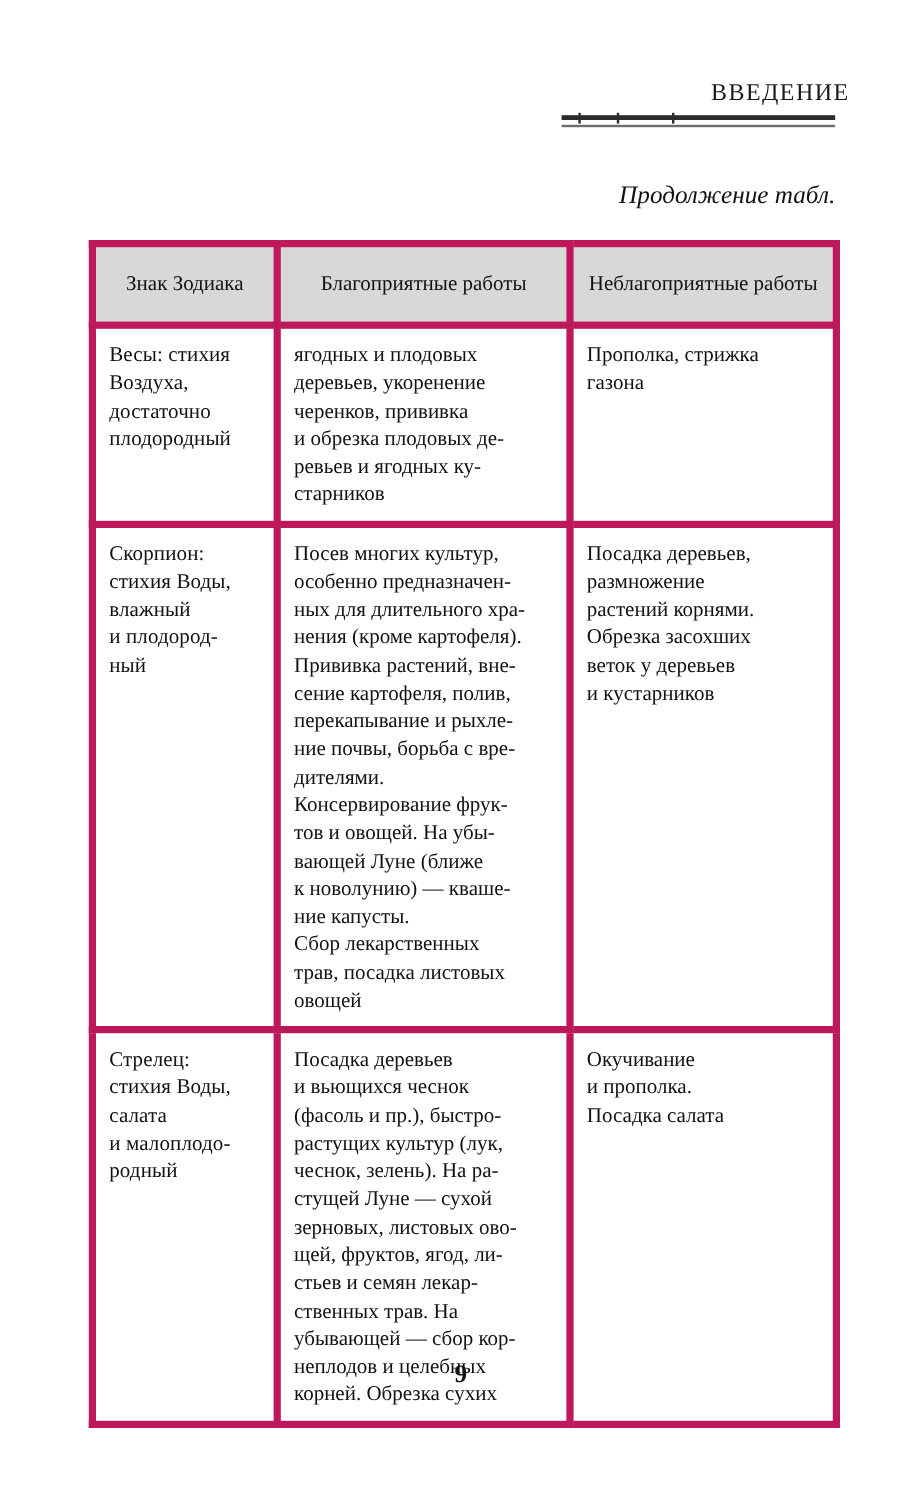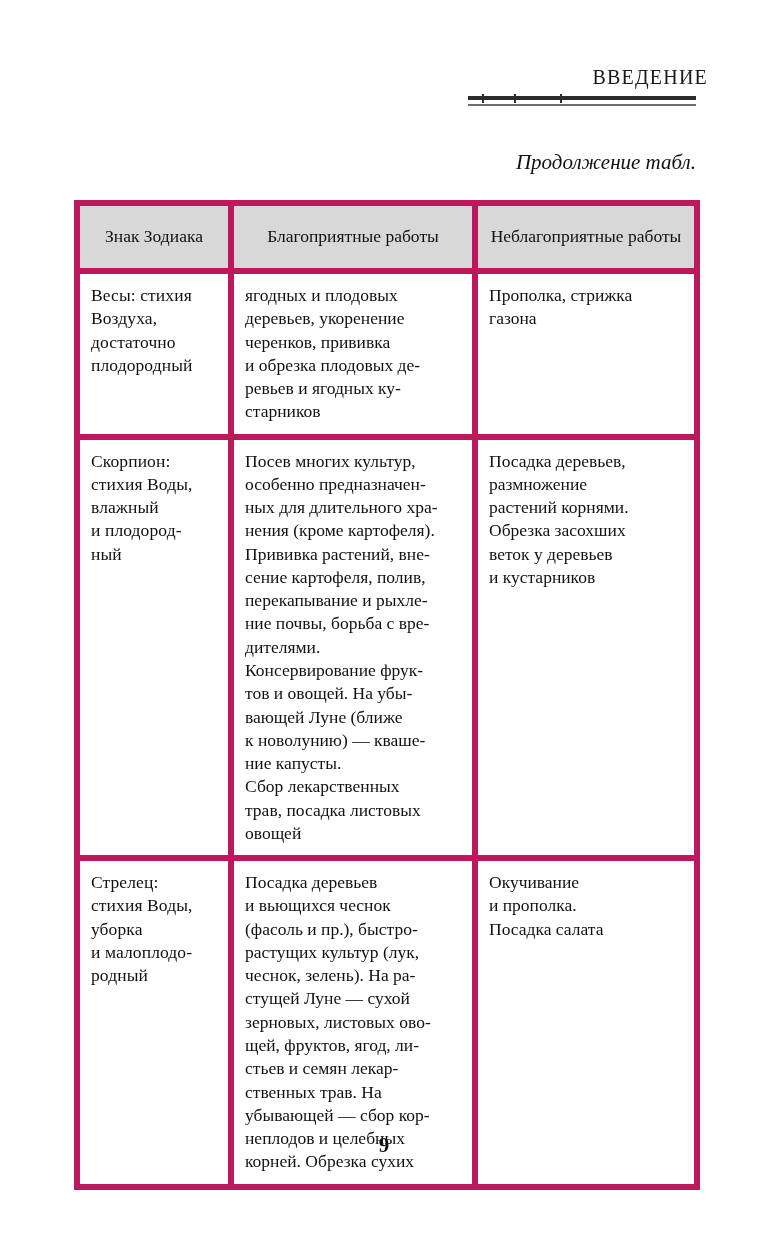--- a/index.html
+++ b/index.html
@@ -229,21 +229,21 @@
               <span>и кустарников</span>
             </div>
           </td>
         </tr>
 
         <tr class="r-strelec">
           <td class="cell col1">
             <div class="cell-lines">
               <span>Стрелец:</span>
               <span>стихия Воды,</span>
-              <span>уборка</span>
+              <span>салата</span>
               <span>и малоплодо-</span>
               <span>родный</span>
             </div>
           </td>
           <td class="cell col2">
             <div class="cell-lines">
               <span>Посадка деревьев</span>
               <span>и вьющихся чеснок</span>
               <span>(фасоль и пр.), быстро-</span>
               <span>растущих культур (лук,</span>

